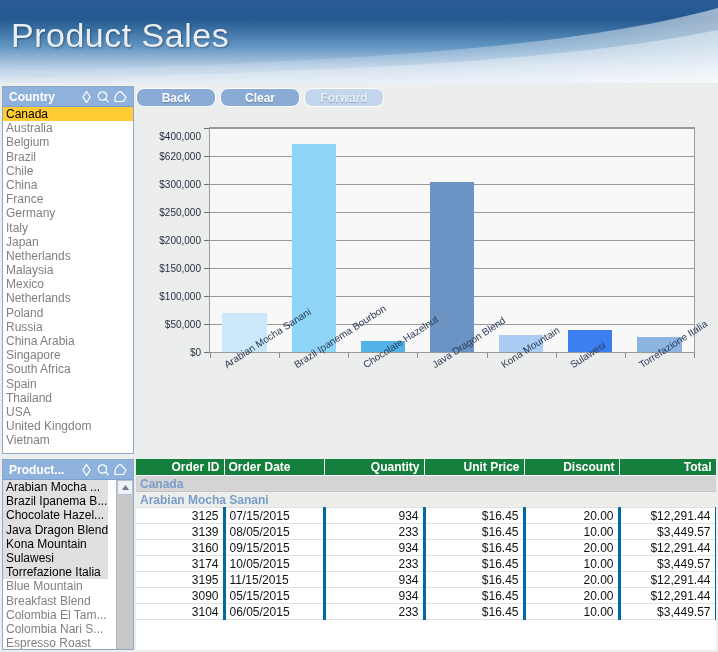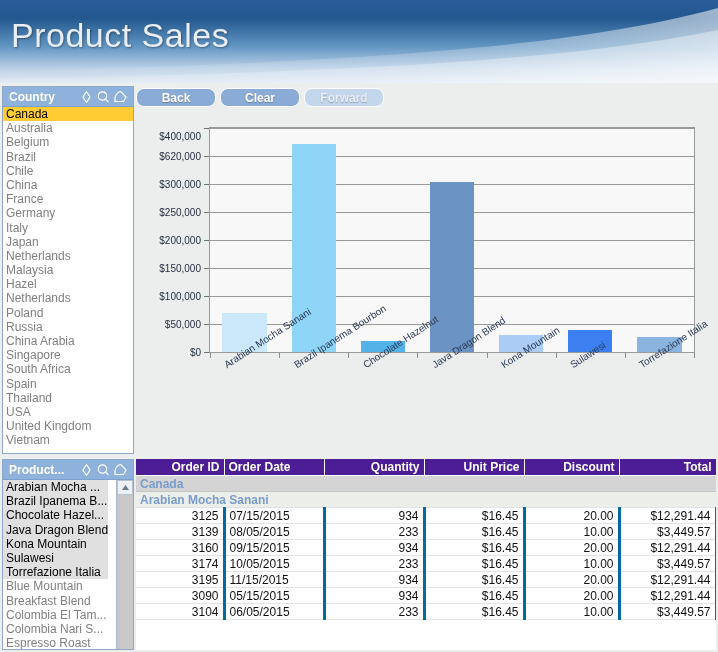--- a/index.html
+++ b/index.html
@@ -96,21 +96,21 @@
     transform-origin:left top;transform:rotate(-33deg);
     white-space:nowrap;
   }
   
   #table-panel{
     position:absolute;left:136px;top:459px;width:580px;height:191px;
     background:#fff;overflow:hidden;
   }
   table{border-collapse:collapse;width:100%;font-size:12px;table-layout:fixed;}
   thead th{
-    background:#4c1d95;color:#fff;font-weight:bold;
+    background:#15803d;color:#fff;font-weight:bold;
     border-right:1px solid #fff;border-bottom:1px solid #fff;
     padding:1px 4px;height:16px;box-sizing:border-box;
     text-align:right;white-space:nowrap;margin-top:29px;
   }
   thead th.lft{text-align:left;}
   tbody td{
     border-right:3px solid #0369a1;border-bottom:1px solid #dfe3e8;
     padding:0 4px;height:16px;box-sizing:border-box;
     text-align:right;color:#111;white-space:nowrap;
   }
@@ -172,21 +172,21 @@
       <div class="litem">Belgium</div>
       <div class="litem">Brazil</div>
       <div class="litem">Chile</div>
       <div class="litem">China</div>
       <div class="litem">France</div>
       <div class="litem">Germany</div>
       <div class="litem">Italy</div>
       <div class="litem">Japan</div>
       <div class="litem">Netherlands</div>
       <div class="litem">Malaysia</div>
-      <div class="litem">Hazel</div>
+      <div class="litem">Mexico</div>
       <div class="litem">Netherlands</div>
       <div class="litem">Poland</div>
       <div class="litem">Russia</div>
       <div class="litem">China Arabia</div>
       <div class="litem">Singapore</div>
       <div class="litem">South Africa</div>
       <div class="litem">Spain</div>
       <div class="litem">Thailand</div>
       <div class="litem">USA</div>
       <div class="litem">United Kingdom</div>

